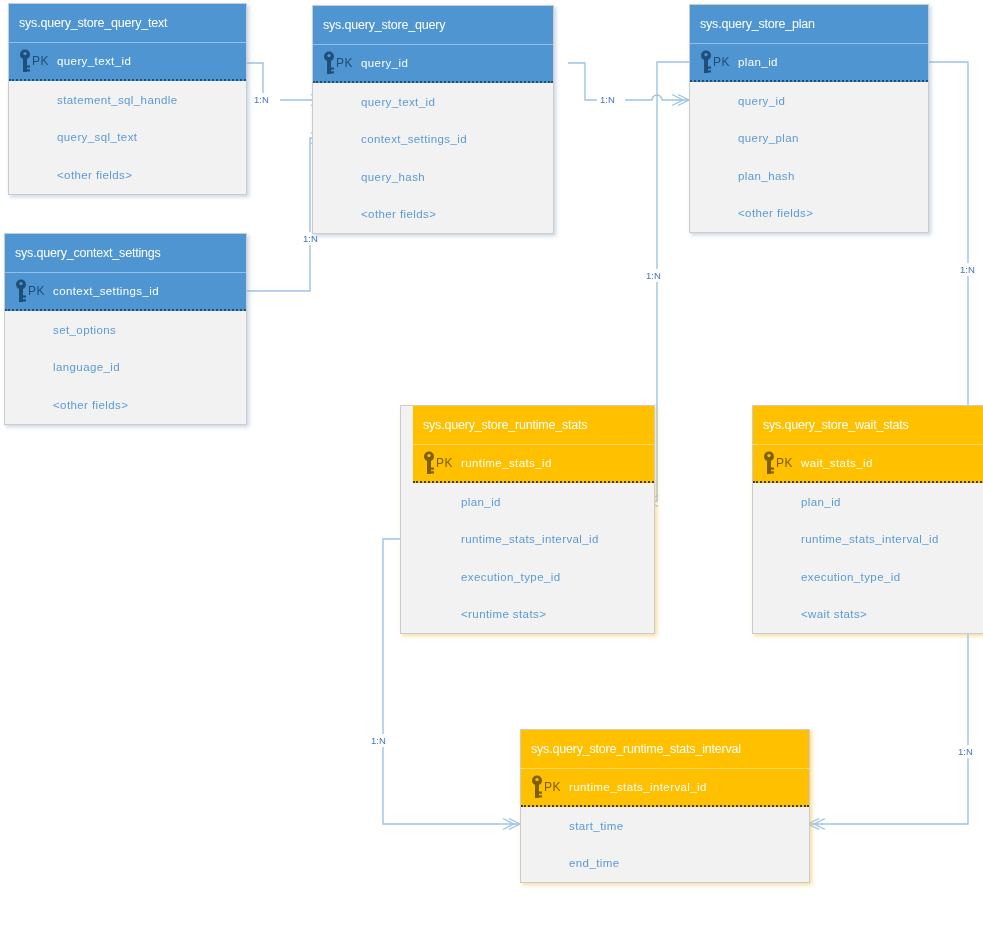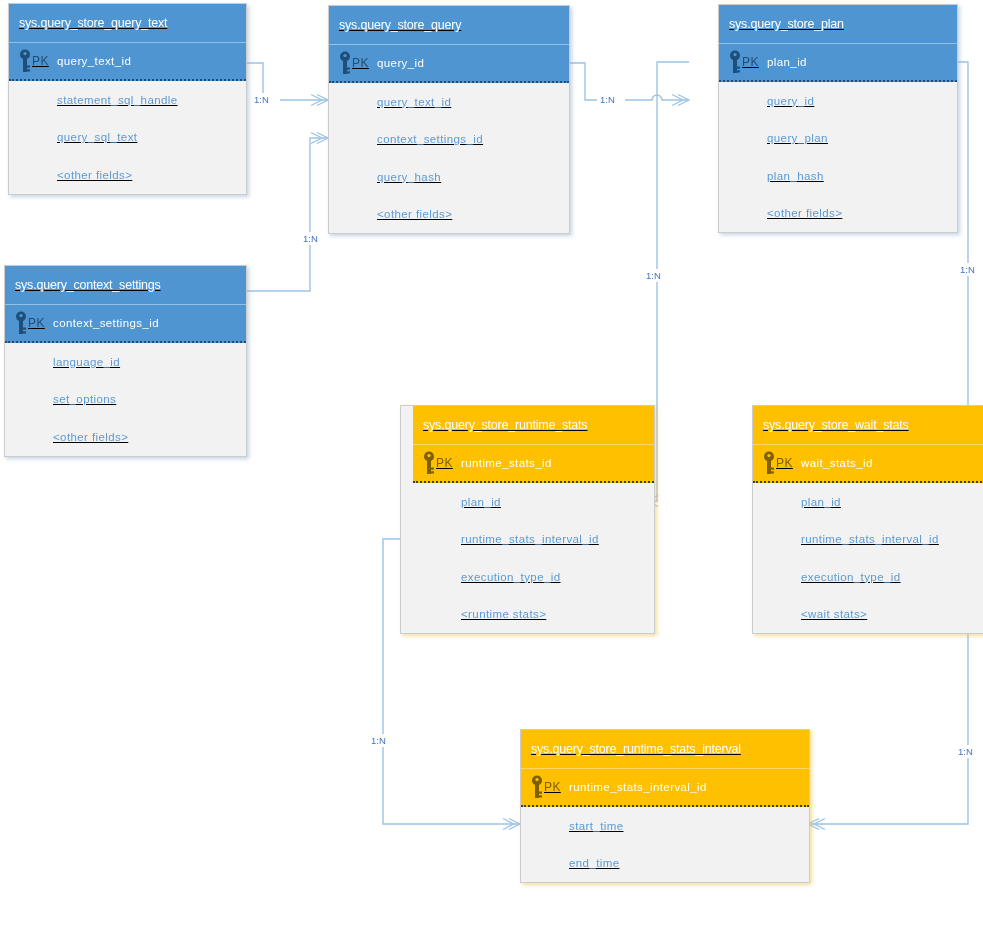--- a/index.html
+++ b/index.html
@@ -6,21 +6,21 @@
   .canvas{
     position:relative;width:983px;height:933px;background:#ffffff;overflow:hidden;
     font-family:"Liberation Sans",sans-serif;
   }
   .wires{position:absolute;left:0;top:0;width:983px;height:933px;}
   .wires path.line{fill:none;stroke:#9DC3E6;stroke-width:1.4;}
   .wires path.arrow{fill:none;stroke:#9DC3E6;stroke-width:1.3;}
   .wires text{font-family:"Liberation Sans",sans-serif;font-size:9.5px;fill:#4472C4;}
   .wires rect.lbl-bg{fill:#ffffff;}
 
-  .etable{position:absolute;background:#F2F2F2;border:1px solid #cccccc;text-decoration:underline;}
+  .etable{position:absolute;background:#F2F2F2;border:1px solid #cccccc;}
   .etable.blue{box-shadow:2px 2px 4px rgba(130,160,195,0.45);}
   .etable.orange{box-shadow:2px 2px 4px rgba(235,195,80,0.55);}
 
   .hdr{
     height:39px;display:flex;align-items:center;padding:0 10px;
     color:#ffffff;font-size:12.5px;letter-spacing:-0.2px;white-space:nowrap;
     border-bottom:1px solid rgba(255,255,255,0.4);box-sizing:border-box;
   }
   .blue .hdr{background:#4E95D2;}
   .orange .hdr{background:#FFC000;}
@@ -122,21 +122,21 @@
         <span>statement_sql_handle</span>
       </div>
     <div class="frow">
         <span>query_sql_text</span>
       </div>
     <div class="frow">
         <span>&lt;other fields&gt;</span>
       </div>
   </div>
 
-  <div class="etable blue" style="left:328px;top:5px;width:240px;">
+  <div class="etable blue" style="left:312px;top:5px;width:240px;">
     <div class="hdr">sys.query_store_query</div>
     <div class="pkrow">
       <span class="keywrap">
         <svg width="12" height="24" viewBox="0 0 12 24">
             <circle cx="6" cy="5.5" r="5" fill="currentColor"></circle>
             <circle cx="6" cy="4.6" r="1.7" fill="#4E95D2"></circle>
             <rect x="4" y="9" width="4" height="14" fill="currentColor"></rect>
             <rect x="8" y="16.5" width="3" height="2.2" fill="currentColor"></rect>
             <rect x="8" y="20.3" width="3" height="2.2" fill="currentColor"></rect>
           </svg>
@@ -151,21 +151,21 @@
         <span>context_settings_id</span>
       </div>
     <div class="frow">
         <span>query_hash</span>
       </div>
     <div class="frow">
         <span>&lt;other fields&gt;</span>
       </div>
   </div>
 
-  <div class="etable blue" style="left:718px;top:4px;width:238px;">
+  <div class="etable blue" style="left:689px;top:4px;width:238px;">
     <div class="hdr">sys.query_store_plan</div>
     <div class="pkrow">
       <span class="keywrap">
         <svg width="12" height="24" viewBox="0 0 12 24">
             <circle cx="6" cy="5.5" r="5" fill="currentColor"></circle>
             <circle cx="6" cy="4.6" r="1.7" fill="#4E95D2"></circle>
             <rect x="4" y="9" width="4" height="14" fill="currentColor"></rect>
             <rect x="8" y="16.5" width="3" height="2.2" fill="currentColor"></rect>
             <rect x="8" y="20.3" width="3" height="2.2" fill="currentColor"></rect>
           </svg>
@@ -180,40 +180,40 @@
         <span>query_plan</span>
       </div>
     <div class="frow">
         <span>plan_hash</span>
       </div>
     <div class="frow">
         <span>&lt;other fields&gt;</span>
       </div>
   </div>
 
-  <div class="etable blue" style="left:4px;top:233px;width:241px;margin-top:32px;">
+  <div class="etable blue" style="left:4px;top:233px;width:241px;">
     <div class="hdr">sys.query_context_settings</div>
     <div class="pkrow">
       <span class="keywrap">
         <svg width="12" height="24" viewBox="0 0 12 24">
             <circle cx="6" cy="5.5" r="5" fill="currentColor"></circle>
             <circle cx="6" cy="4.6" r="1.7" fill="#4E95D2"></circle>
             <rect x="4" y="9" width="4" height="14" fill="currentColor"></rect>
             <rect x="8" y="16.5" width="3" height="2.2" fill="currentColor"></rect>
             <rect x="8" y="20.3" width="3" height="2.2" fill="currentColor"></rect>
           </svg>
       </span>
       <span class="pktag">PK</span>
       <span class="fname">context_settings_id</span>
     </div>
     <div class="frow">
+        <span>set_options</span>
+      </div>
+    <div class="frow">
         <span>language_id</span>
-      </div>
-    <div class="frow">
-        <span>set_options</span>
       </div>
     <div class="frow">
         <span>&lt;other fields&gt;</span>
       </div>
   </div>
 
   <div class="etable orange" style="left:400px;top:405px;width:241px;padding-left:12px;">
     <div class="hdr">sys.query_store_runtime_stats</div>
     <div class="pkrow">
       <span class="keywrap">

